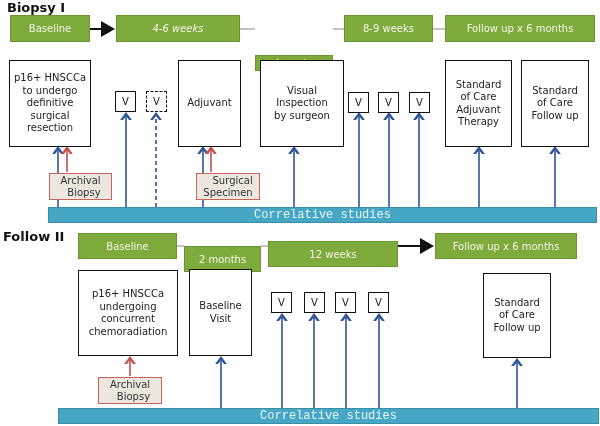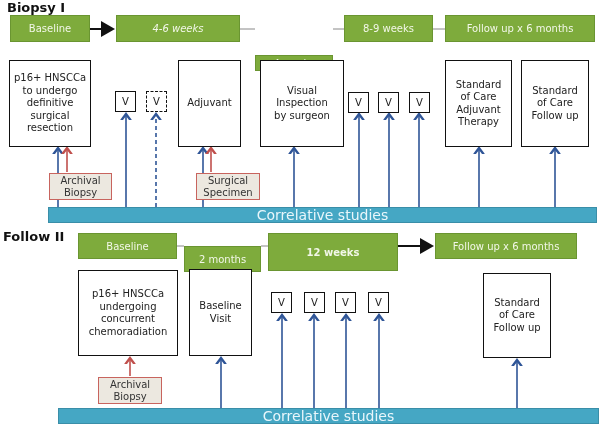--- a/index.html
+++ b/index.html
@@ -3,22 +3,22 @@
 <meta charset="utf-8">
 <style>
   html,body{margin:0;padding:0;background:#fff;}
   body{width:600px;height:426px;position:relative;overflow:hidden;font-family:"DejaVu Sans","Liberation Sans",sans-serif;}
   .abs{position:absolute;box-sizing:border-box;}
   .cohort{font-weight:bold;font-size:13px;color:#111;}
   .phase{background:#7eab3c;border:1px solid #6a9531;color:#f2f7e8;font-size:10px;display:flex;align-items:center;justify-content:center;}
   .box{background:#fff;border:1.6px solid #111;color:#222;font-size:10px;display:flex;align-items:center;justify-content:center;text-align:center;line-height:1.25;padding:2px;}
   .vbox{background:#fff;border:1.6px solid #111;color:#222;font-size:10px;display:flex;align-items:center;justify-content:center;}
   .vbox.dashed{border-style:dashed;}
-  .sample{background:#ece8e0;border:1.6px solid #c8645e;color:#333;font-size:10px;display:flex;align-items:center;justify-content:center;text-align:center;line-height:1.2;}
-  .corr{background:#45a7c4;border:1px solid #3a8ea8;color:#e8f6fb;font-size:14px;display:flex;align-items:center;justify-content:center;}
+  .sample{background:#ece8e0;border:1.6px solid #c8645e;color:#333;font-size:10px;display:flex;align-items:center;justify-content:center;text-align:right;line-height:1.2;}
+  .corr{background:#45a7c4;border:1px solid #3a8ea8;color:#e8f6fb;font-size:12px;display:flex;align-items:center;justify-content:center;font-family:Liberation Mono, monospace;}
   svg.lines{position:absolute;left:0;top:0;width:600px;height:426px;pointer-events:none;}
   .box span, .sample span{white-space:pre-line;}
 </style>
 </head>
 <body>
 
 <svg class="lines" viewBox="0 0 600 426">
   <defs>
     <marker id="ab" markerWidth="8" markerHeight="8" refX="4" refY="4" orient="auto">
         <path d="M0,1 L4,4 L0,7" fill="none" stroke="#2f5597" stroke-width="1.5"></path>
@@ -110,21 +110,21 @@
     <span>Surgical
 Specimen</span>
   </div>
 
 <div class="abs corr" style="left:48px;top:207px;width:549px;height:16px;">Correlative studies</div>
 
 <div class="abs cohort" style="left:3px;top:229px;">Follow II</div>
 
 <div class="abs phase" style="left:78px;top:233px;width:99px;height:26px;">Baseline</div>
 <div class="abs phase" style="left:184px;top:246px;width:77px;height:26px;">2 months</div>
-<div class="abs phase" style="left:268px;top:233px;width:130px;height:38px;font-weight:bold;">12 weeks</div>
+<div class="abs phase" style="left:268px;top:241px;width:130px;height:26px;">12 weeks</div>
 <div class="abs phase" style="left:435px;top:233px;width:142px;height:26px;">Follow up x 6 months</div>
 
 <div class="abs box" style="left:78px;top:270px;width:100px;height:86px;">
     <span>p16+ HNSCCa
 undergoing
 concurrent
 chemoradiation</span>
   </div>
 <div class="abs box" style="left:189px;top:269px;width:63px;height:87px;">
     <span>Baseline

